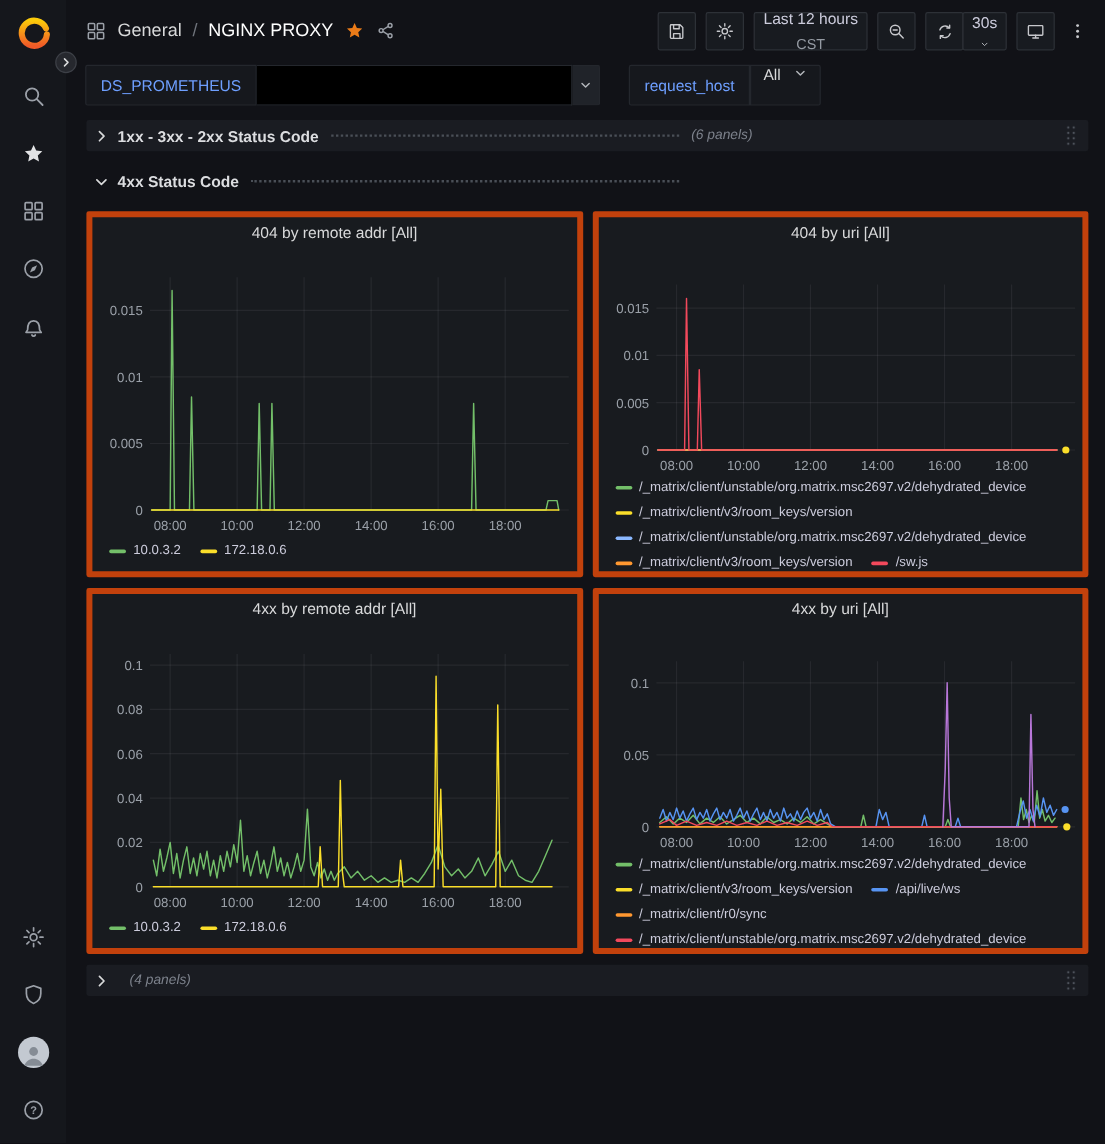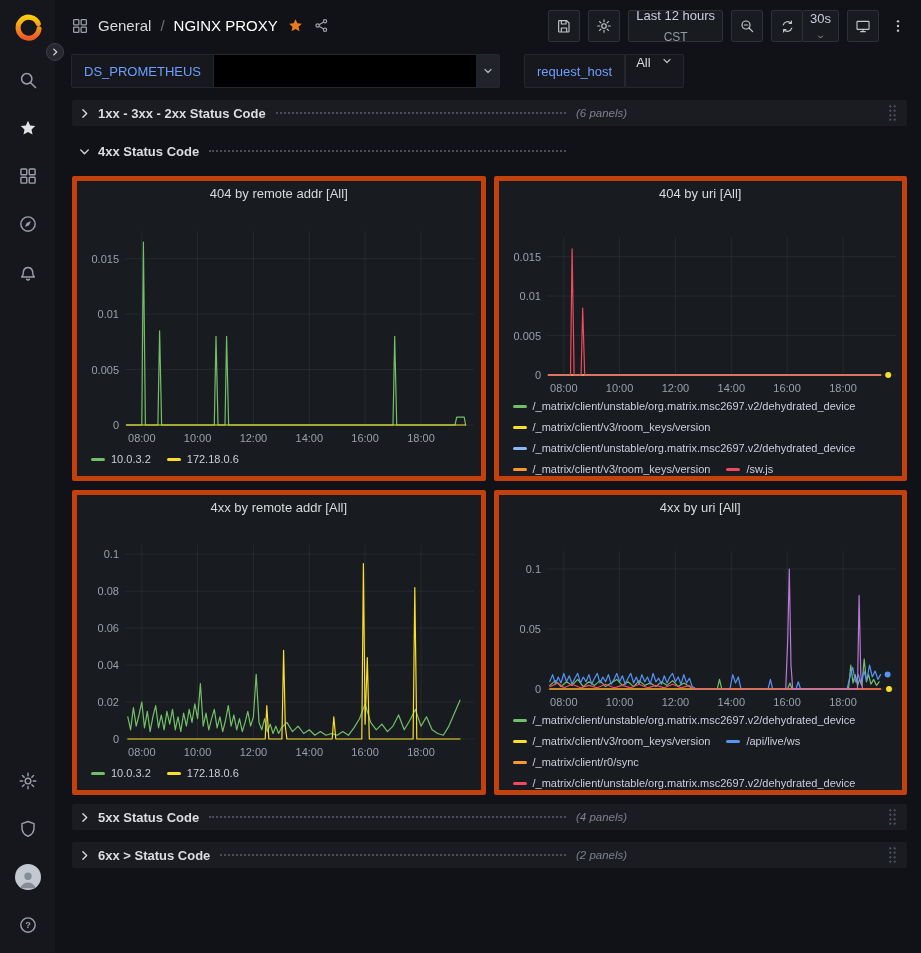--- a/index.html
+++ b/index.html
@@ -478,39 +478,21 @@
             </div>
         </section>
       </div>
 
       <div class="row-header collapsed" style="margin-top:3px;">
         <span class="chev">
           <svg width="13" height="13" viewBox="0 0 24 24" fill="none" stroke="#d8d9da" stroke-width="2.6" stroke-linecap="round" stroke-linejoin="round">
               <polyline points="9 5 16 12 9 19"></polyline>
             </svg>
         </span>
-        <span class="row-lead">
-          <span class="row-title">5xx Status Code</span>
-          <span class="dots"></span>
-        </span>
         <span class="row-count">(4 panels)</span>
         <span class="spacer"></span>
         <span class="drag-handle"></span>
       </div>
 
-      <div class="row-header collapsed">
-        <span class="chev">
-          <svg width="13" height="13" viewBox="0 0 24 24" fill="none" stroke="#d8d9da" stroke-width="2.6" stroke-linecap="round" stroke-linejoin="round">
-              <polyline points="9 5 16 12 9 19"></polyline>
-            </svg>
-        </span>
-        <span class="row-lead">
-          <span class="row-title">6xx &gt; Status Code</span>
-          <span class="dots"></span>
-        </span>
-        <span class="row-count">(2 panels)</span>
-        <span class="spacer"></span>
-        <span class="drag-handle"></span>
-      </div>
 
     </div>
   </div>
 </div>
 
 </body></html>

